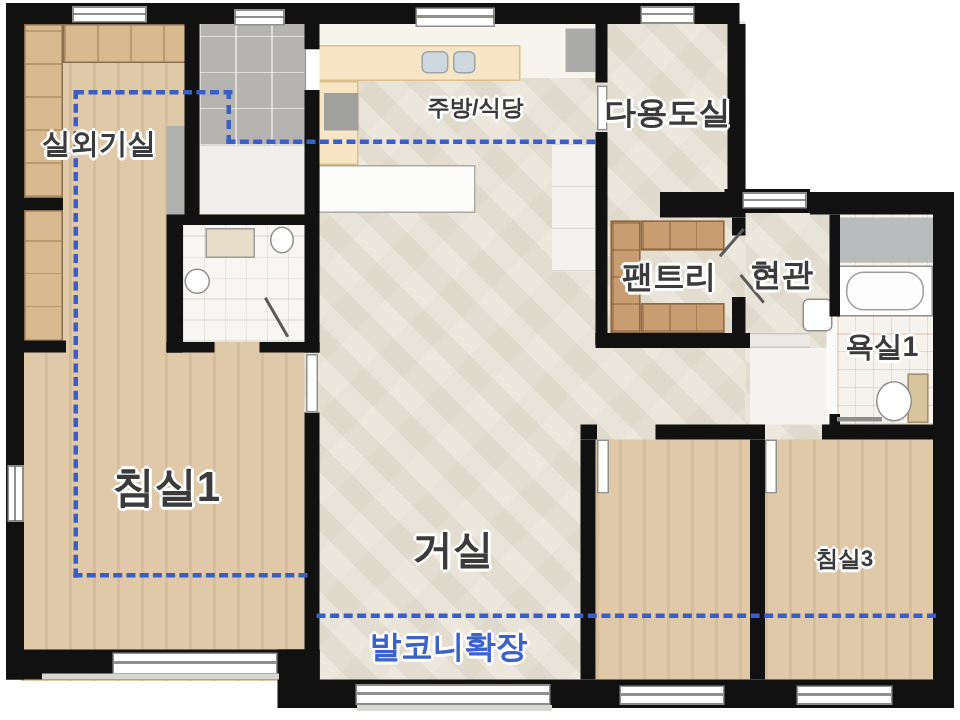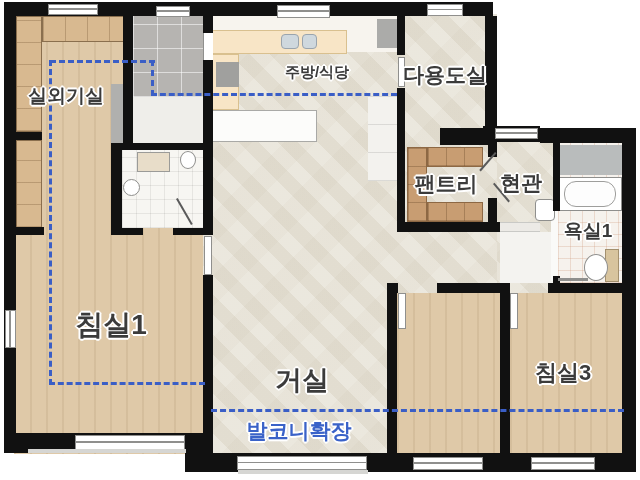--- a/index.html
+++ b/index.html
@@ -168,17 +168,17 @@
   <div class="dash-h" style="left:49px;top:382px;width:156px;"></div>
   <div class="dash-h" style="left:211px;top:409px;width:413px;"></div>
 
   <div class="lbl" style="left:66px;top:96px;font-size:19px;">실외기실</div>
   <div class="lbl" style="left:317px;top:72px;font-size:15px;">주방/식당</div>
   <div class="lbl" style="left:445px;top:75px;font-size:21px;">다용도실</div>
   <div class="lbl" style="left:446px;top:184px;font-size:21px;">팬트리</div>
   <div class="lbl" style="left:521px;top:183px;font-size:21px;">현관</div>
   <div class="lbl" style="left:588px;top:231px;font-size:19px;">욕실1</div>
   <div class="lbl" style="left:111px;top:325px;font-size:28px;">침실1</div>
-  <div class="lbl" style="left:302px;top:380px;font-size:27px;">거실</div>
-  <div class="lbl" style="left:563px;top:373px;font-size:22px;">침실3</div>
+  <div class="lbl" style="left:302px;top:366px;font-size:27px;">거실</div>
+  <div class="lbl" style="left:563px;top:373px;font-size:15px;">침실3</div>
   <div class="lbl lbl-blue" style="left:299px;top:431px;font-size:21px;">발코니확장</div>
 
 </div>
 
 </body></html>

